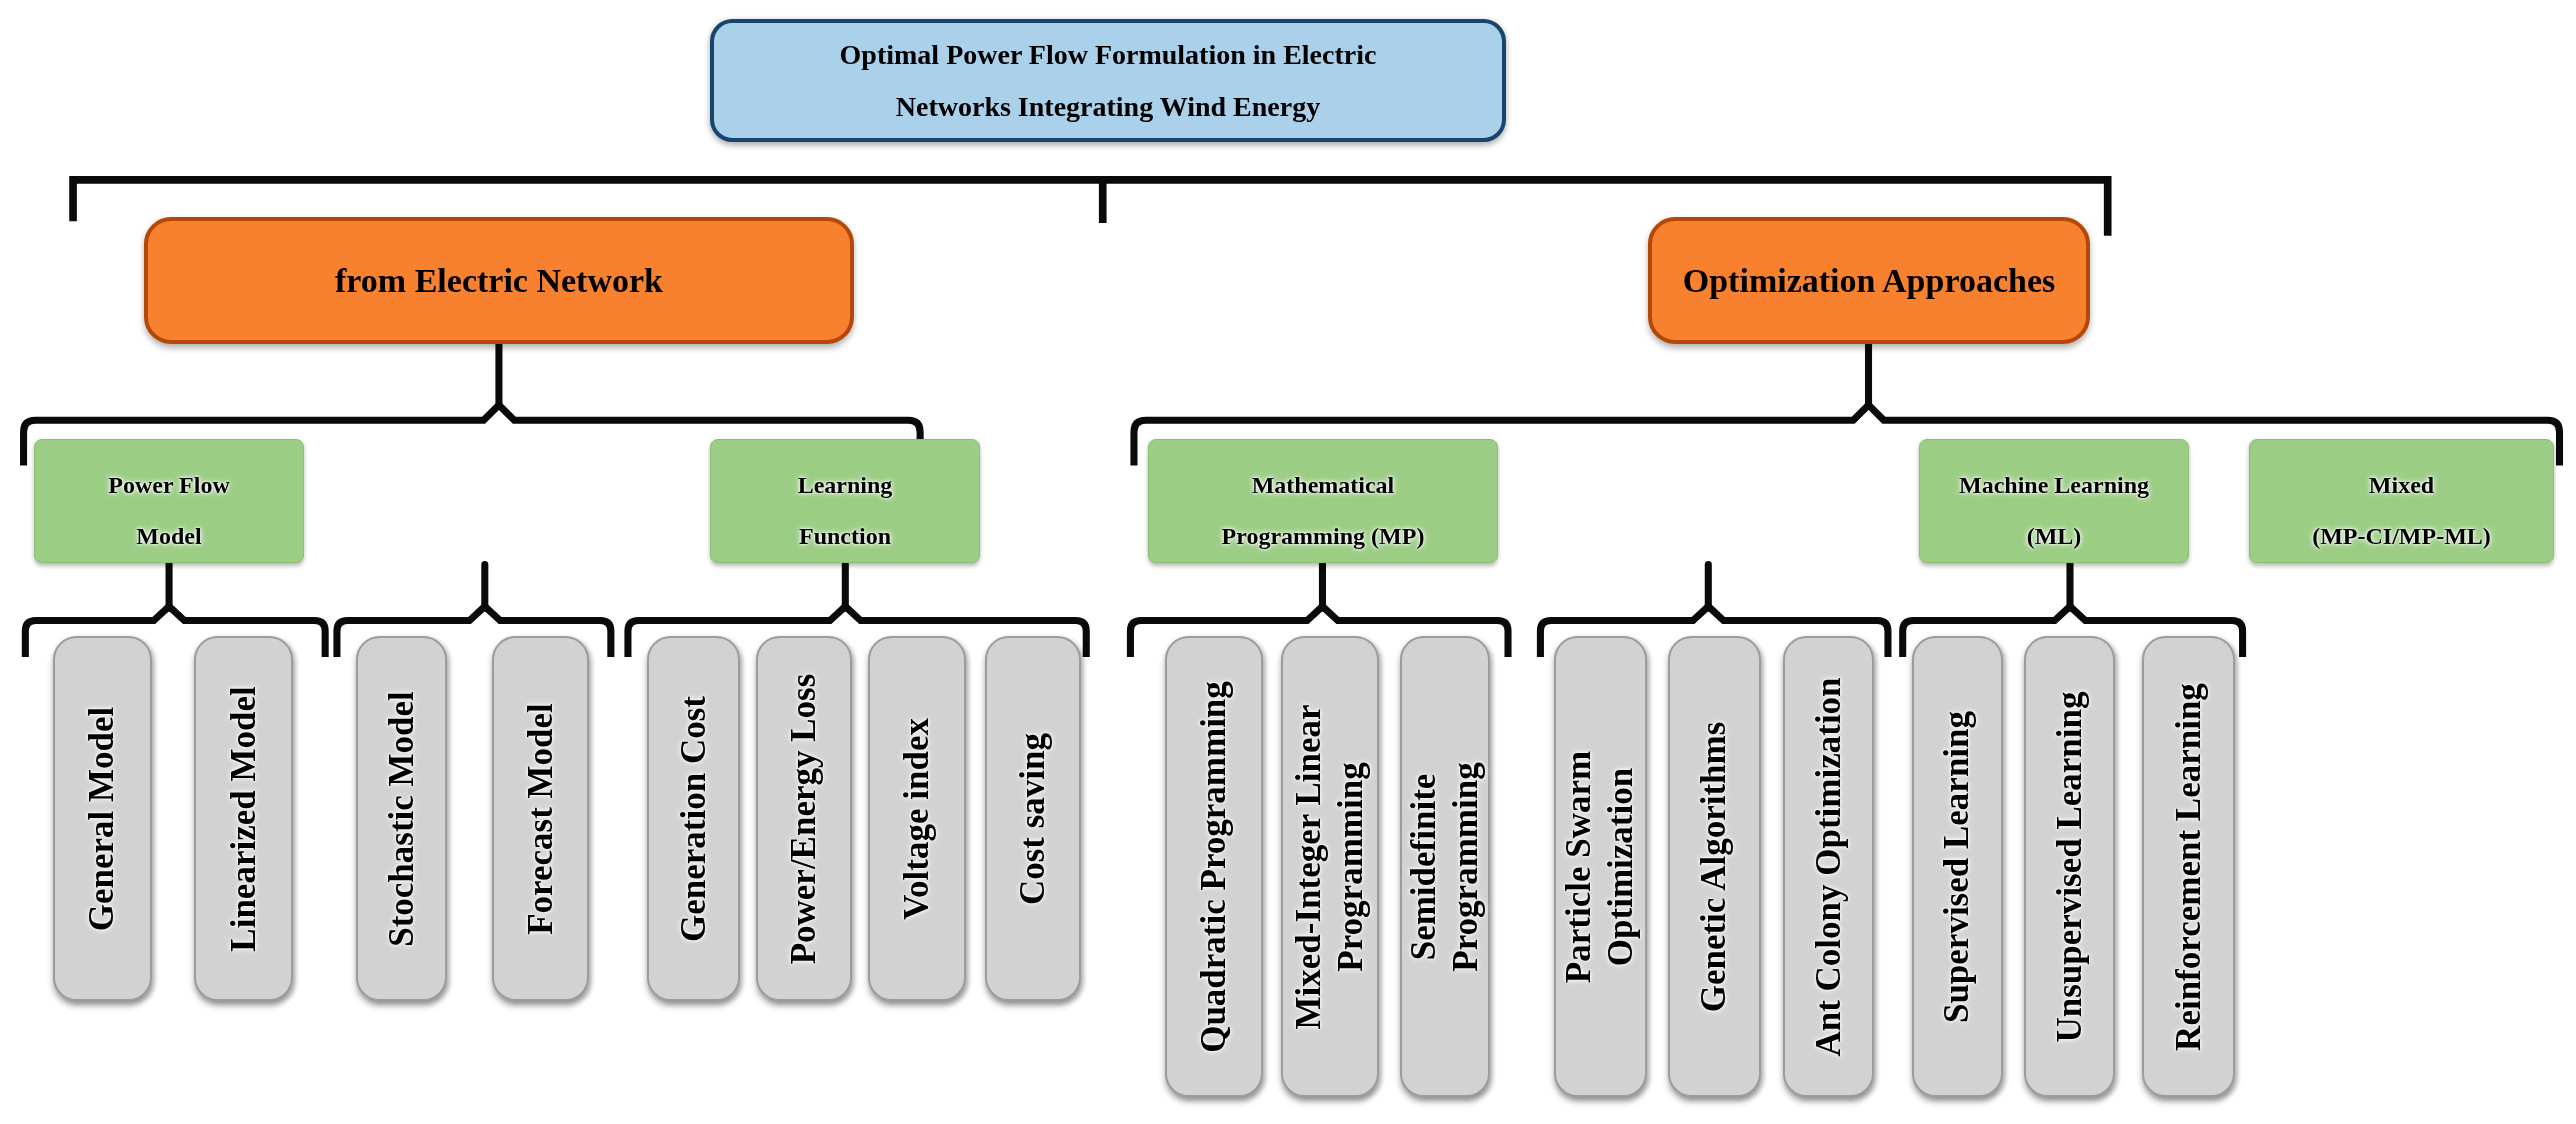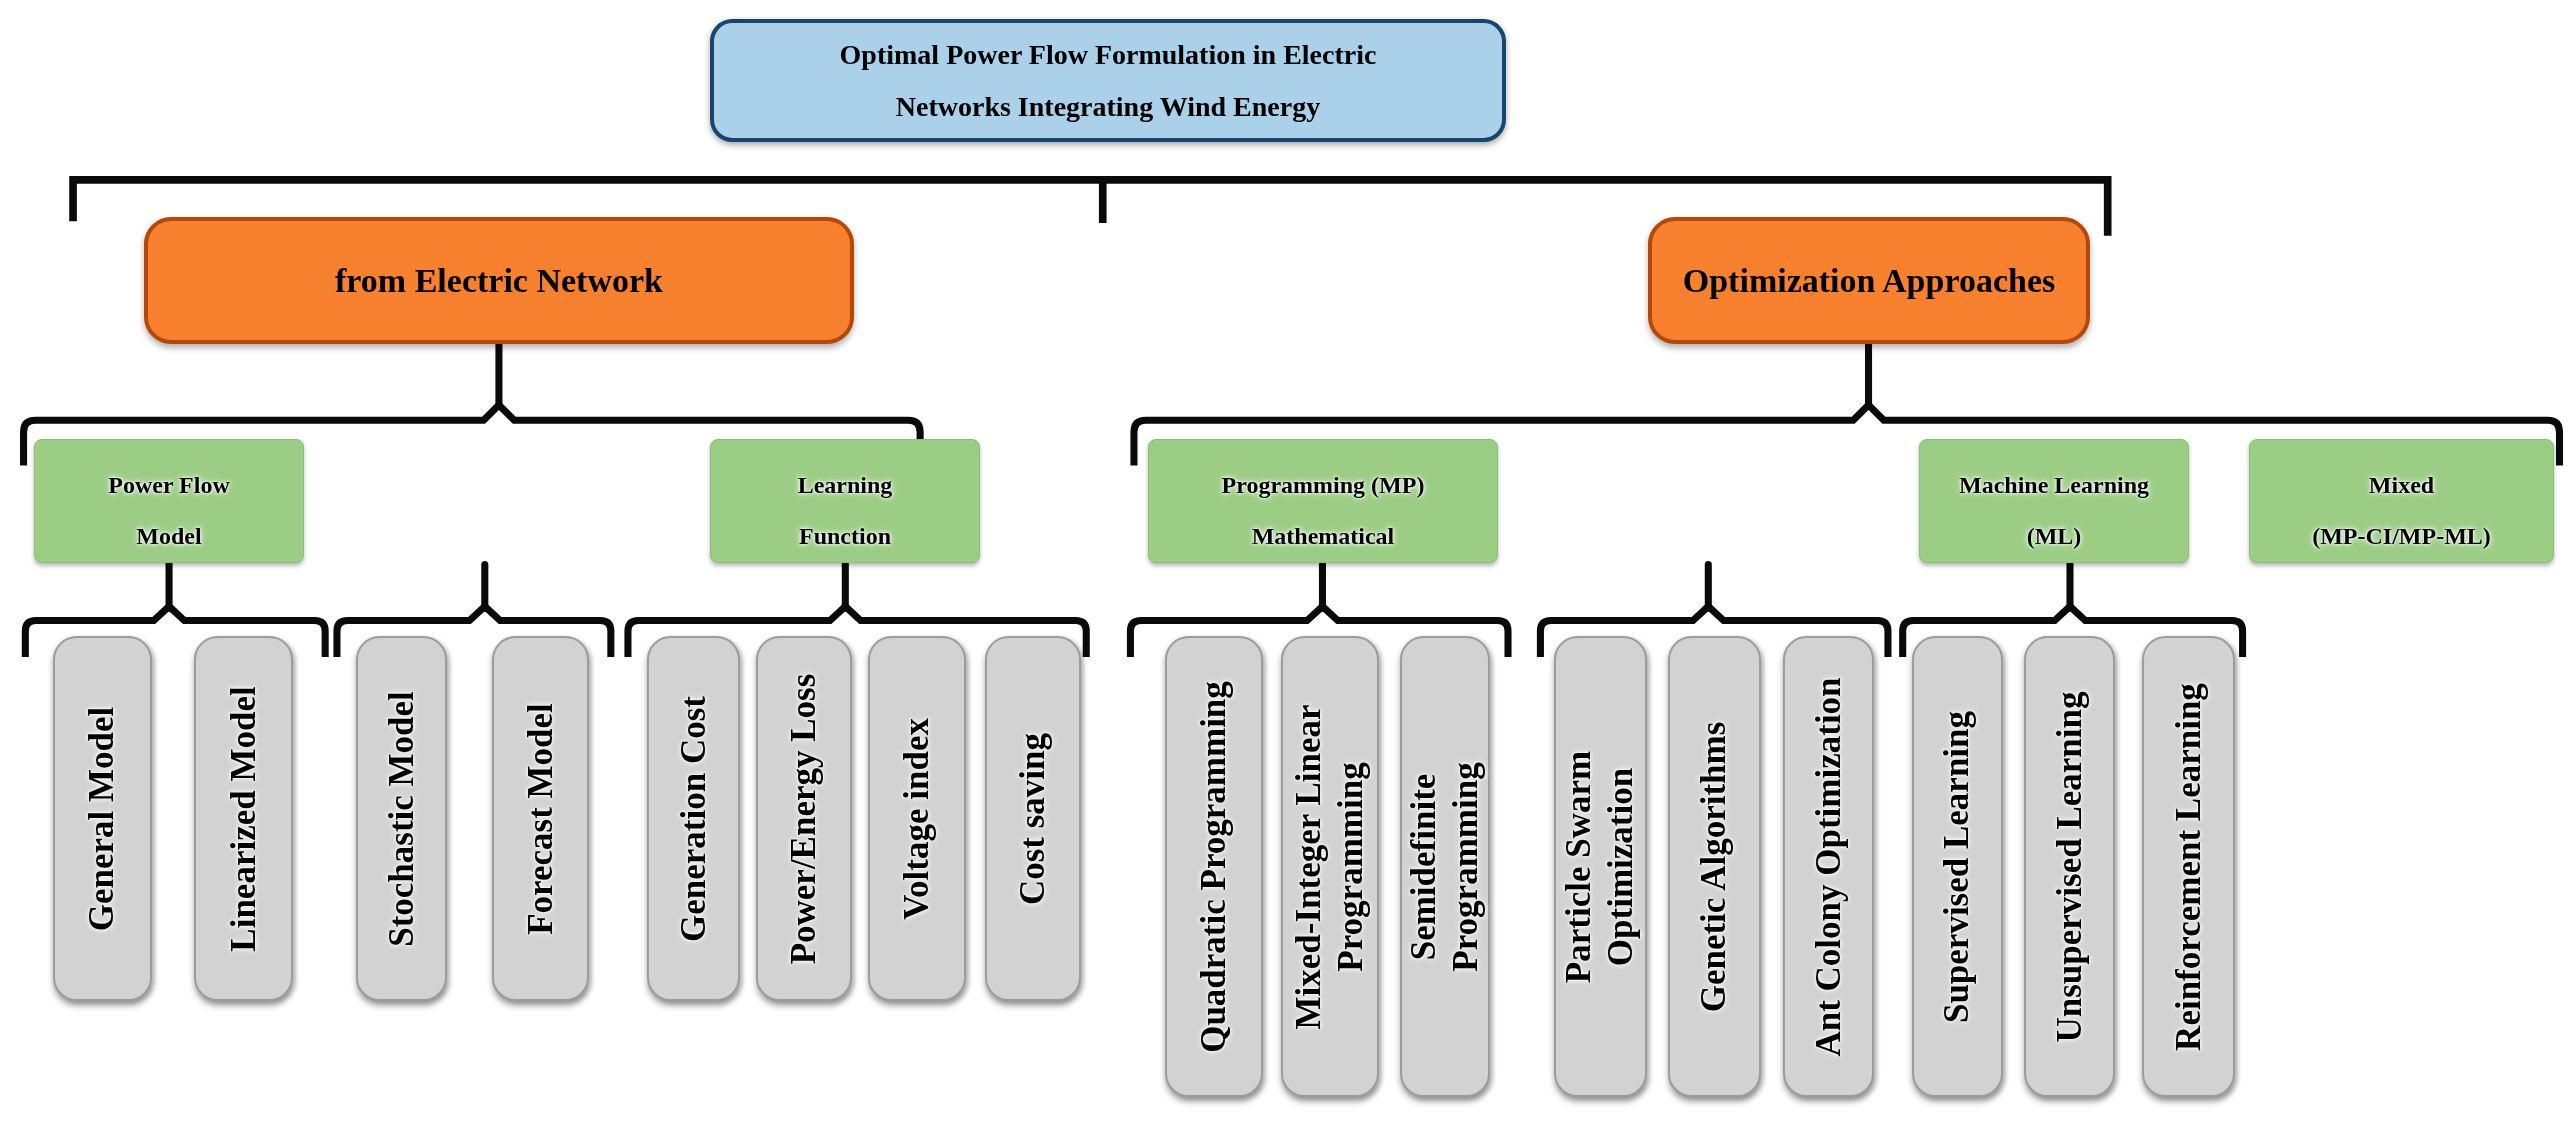--- a/index.html
+++ b/index.html
@@ -103,22 +103,22 @@
     </div>
   </div>
   <div class="box green" style="left:710px;top:439px;width:270px;height:124px">
     <div class="lines">
       <span class="ln">Learning</span>
       <span class="ln">Function</span>
     </div>
   </div>
   <div class="box green" style="left:1148px;top:439px;width:350px;height:124px">
     <div class="lines">
+      <span class="ln">Mathematical</span>
       <span class="ln">Programming (MP)</span>
-      <span class="ln">Mathematical</span>
     </div>
   </div>
   <div class="box green" style="left:1919px;top:439px;width:270px;height:124px">
     <div class="lines">
       <span class="ln">Machine Learning</span>
       <span class="ln">(ML)</span>
     </div>
   </div>
   <div class="box green" style="left:2249px;top:439px;width:305px;height:124px">
     <div class="lines">

